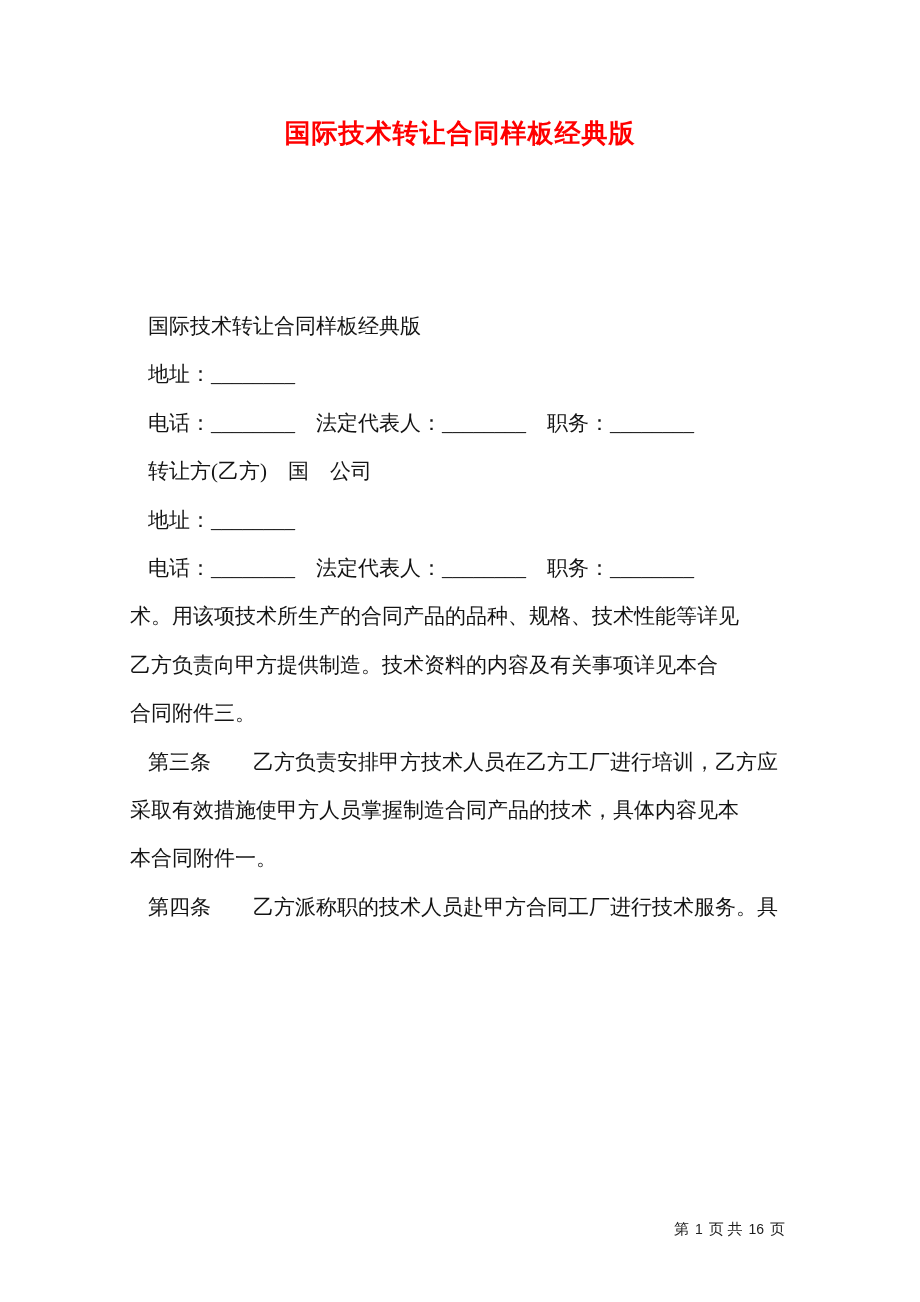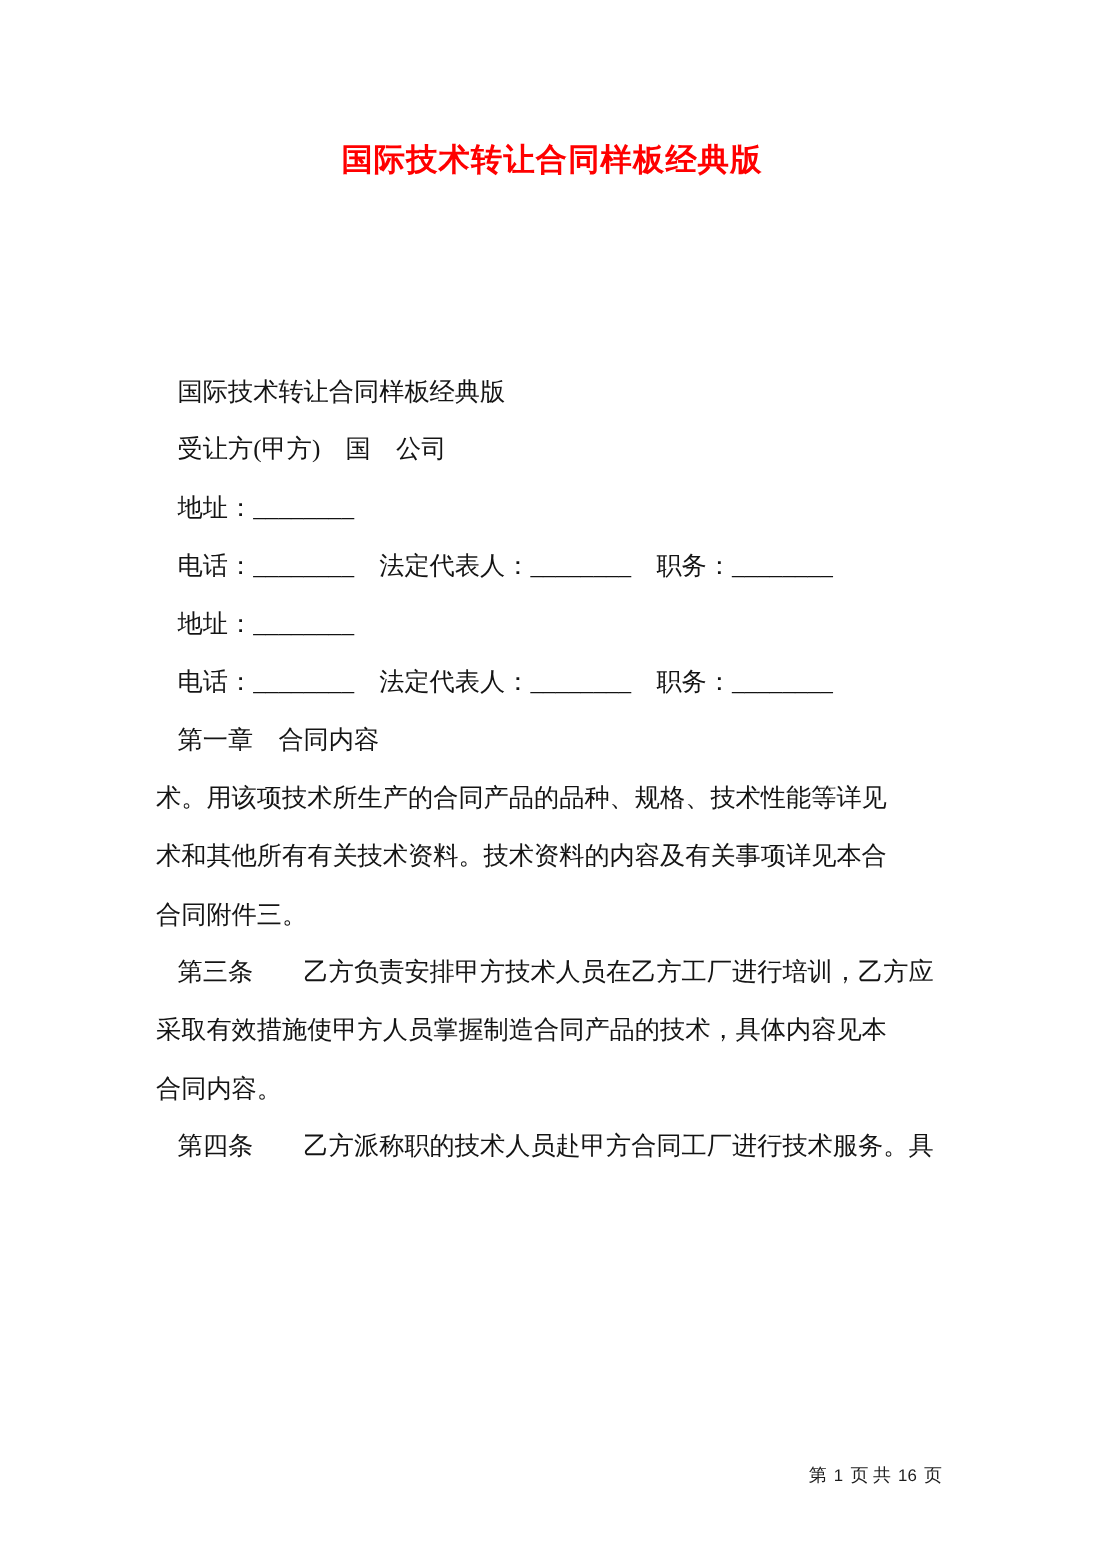--- a/index.html
+++ b/index.html
@@ -52,32 +52,31 @@
 </style>
 </head>
 <body>
 
 <div class="page">
 
   <div class="doc-title" style="color: rgb(255, 0, 0);">国际技术转让合同样板经典版</div>
 
   <div class="body-text">
     <div class="line indent">国际技术转让合同样板经典版</div>
-    <div class="line indent">受让方(甲方)　国　公司</div>
     <div class="line indent">地址：________</div>
     <div class="line indent">电话：________　法定代表人：________　职务：________</div>
+    <div class="line indent">转让方(乙方)　国　公司</div>
     <div class="line indent">地址：________</div>
     <div class="line indent">电话：________　法定代表人：________　职务：________</div>
-    <div class="line indent">第一章　合同内容</div>
     <div class="line">术。用该项技术所生产的合同产品的品种、规格、技术性能等详见</div>
-    <div class="line">术和其他所有有关技术资料。技术资料的内容及有关事项详见本合</div>
+    <div class="line">乙方负责向甲方提供制造。技术资料的内容及有关事项详见本合</div>
     <div class="line">合同附件三。</div>
     <div class="line indent">第三条　　乙方负责安排甲方技术人员在乙方工厂进行培训，乙方应</div>
     <div class="line">采取有效措施使甲方人员掌握制造合同产品的技术，具体内容见本</div>
-    <div class="line">合同内容。</div>
+    <div class="line">本合同附件一。</div>
     <div class="line indent">第四条　　乙方派称职的技术人员赴甲方合同工厂进行技术服务。具</div>
   </div>
 
   <div class="footer">
     <span class="part">第</span><span class="part num">1</span><span class="part">页 共</span><span class="part num">16</span><span class="part">页</span>
   </div>
 
 </div>
 
 </body></html>

